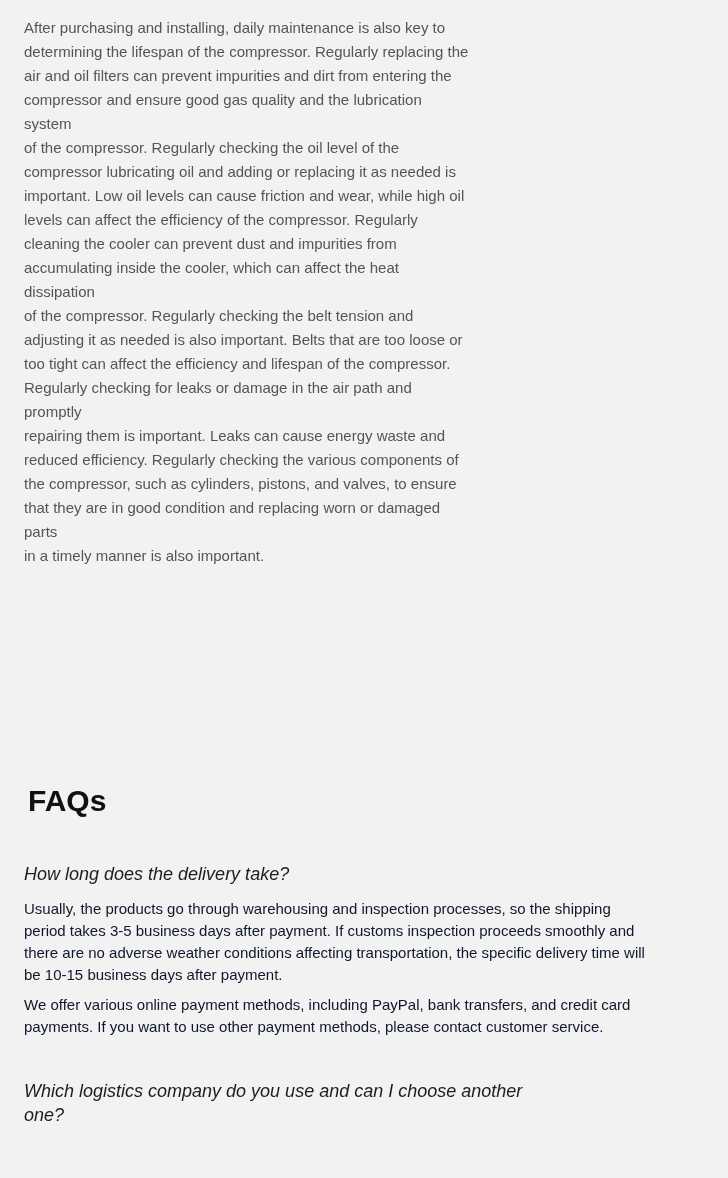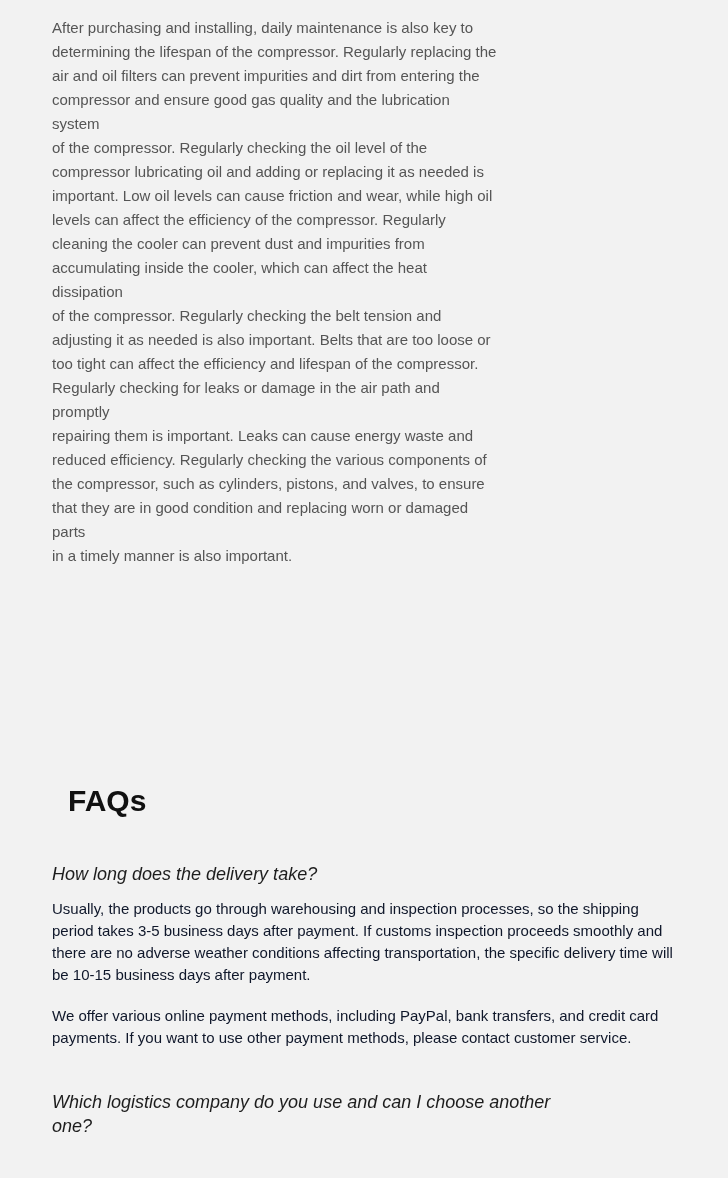--- a/index.html
+++ b/index.html
@@ -5,35 +5,35 @@
   html, body {
     margin: 0;
     padding: 0;
     background: #f2f2f2;
   }
   .page {
     position: relative;
     width: 728px;
     height: 1178px;
     box-sizing: border-box;
-    padding: 16px 48px 0 52px;
+    padding: 16px 48px 0 24px;
     background: #f2f2f2;
     font-family: "Liberation Sans", sans-serif;
     overflow: hidden;
   }
   .intro-paragraph {
     margin: 0;
     max-width: 445px;
     font-size: 15px;
     line-height: 24px;
     color: #555555;
     white-space: pre-line;
   }
   .faqs-title {
-    margin: 218px 0 0 16px;
+    margin: 218px 0 0 4px;
     font-size: 30px;
     line-height: 30px;
     font-weight: 700;
     color: #111111;
   }
   .faq-question {
     margin: 0;
     max-width: 600px;
     font-size: 18px;
     line-height: 24px;
@@ -47,21 +47,21 @@
   .faq-question.q3 { margin-top: 41px; }
   .faq-answer {
     margin: 0;
     max-width: 640px;
     font-size: 15px;
     line-height: 22px;
     color: #0f172a;
     white-space: pre-line;
   }
   .faq-answer.a1 { margin-top: 12px; }
-  .faq-answer.a2 { margin-top: 19px; }
+  .faq-answer.a2 { margin-top: 8px; }
 </style>
 </head>
 <body>
 
 <div class="page">
 
   <p class="intro-paragraph">After purchasing and installing, daily maintenance is also key to
 determining the lifespan of the compressor. Regularly replacing the
 air and oil filters can prevent impurities and dirt from entering the
 compressor and ensure good gas quality and the lubrication system

